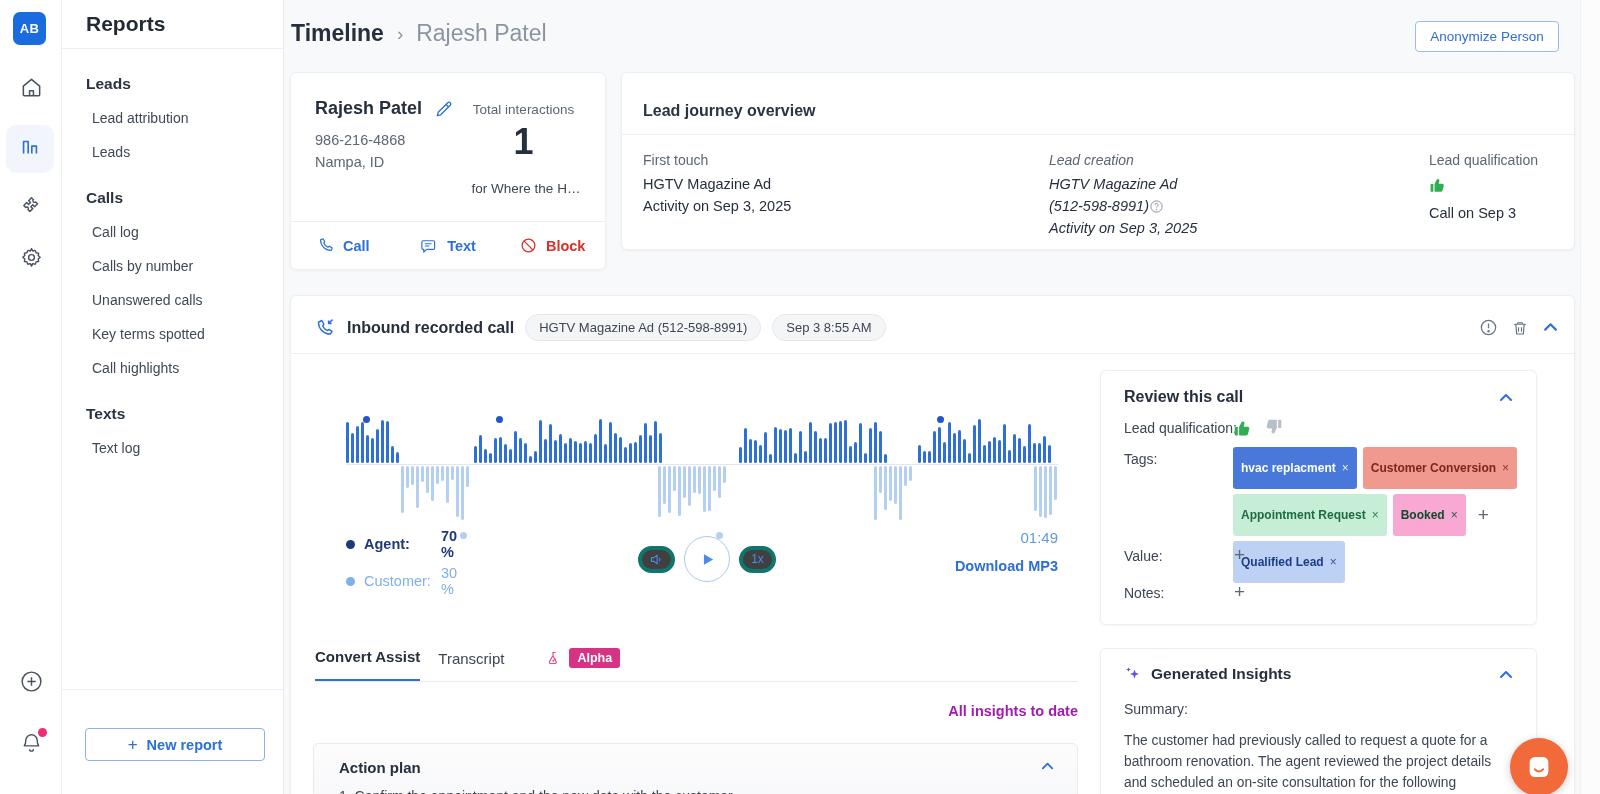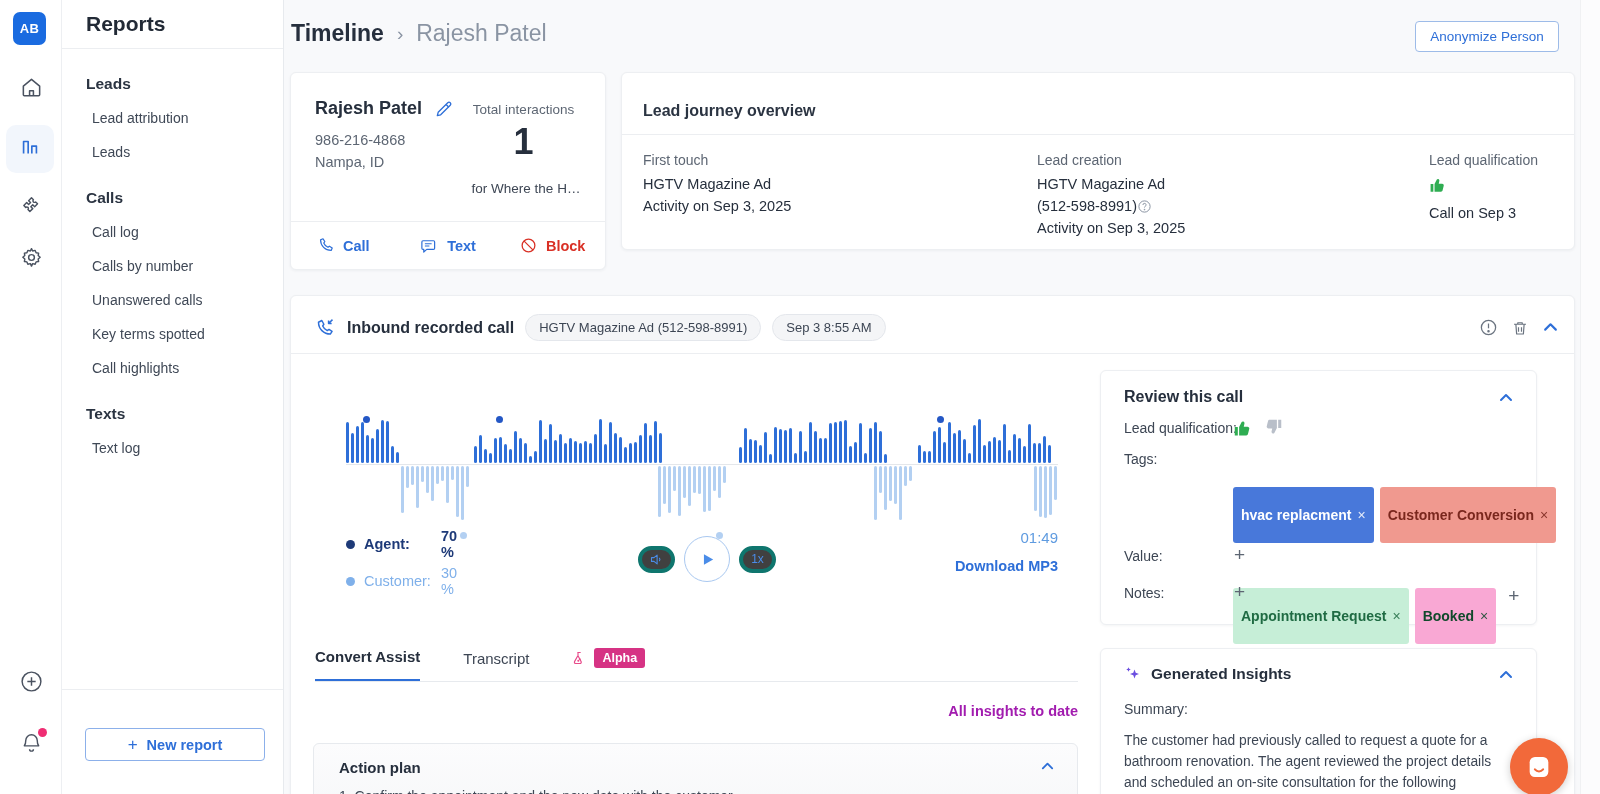--- a/index.html
+++ b/index.html
@@ -84,42 +84,42 @@
   .player { position:absolute; left:347px; top:240px; display:flex; align-items:center; gap:9px; }
   .p-pill { width:37px; height:27px; border:4px solid #0f766e; border-radius:14px; background:#404040; display:flex; align-items:center; justify-content:center; color:#4a8ce8; font-size:12px; cursor:pointer; }
   .p-play { width:46px; height:46px; border:1px solid #a9c8f0; border-radius:50%; background:#fff; display:flex; align-items:center; justify-content:center; cursor:pointer; }
   .duration { position:absolute; top:233px; left:577px; width:190px; text-align:right; font-size:15px; color:#5f9be0; }
   .download { position:absolute; top:262px; left:577px; width:190px; text-align:right; font-size:14.5px; font-weight:600; color:#2e6fd8; cursor:pointer; }
 
   
   .tabs { position:absolute; left:24px; top:352px; display:flex; align-items:center; }
   .tab { font-size:15px; padding-bottom:14px; cursor:pointer; }
   .tab.active { color:#262f3d; font-weight:600; border-bottom:3px solid #2e6fd8; }
-  .tab.inactive { color:#3d4654; font-weight:400; margin-left:43px;text-align:center; }
+  .tab.inactive { color:#3d4654; font-weight:400; margin-left:18px;text-align:center; }
   .alpha-wrap { display:flex; align-items:center; gap:7px; margin-left:42px; padding-bottom:14px; }
   .alpha-badge { background:#d63384; color:#fff; font-size:12.5px; font-weight:600; border-radius:3px; padding:3px 8px; }
   .tabs-border { position:absolute; left:24px; top:385px; width:763px; border-top:1px solid #e7eaee; }
 
   .insights-link { position:absolute; top:407px; left:497px; width:290px; text-align:right; font-size:14.5px; font-weight:600; color:#a21caf; cursor:pointer; }
 
   
   #action-plan { position:absolute; left:22px; top:447px; width:765px; height:90px; border:1px solid #e7eaee; border-radius:6px; background:linear-gradient(#fcfcfd,#f5f6f8); overflow:hidden; }
   .ap-title { position:absolute; left:25px; top:15px; font-size:15px; font-weight:700; color:#262f3d; }
   .ap-chevron { position:absolute; right:22px; top:15px; }
   .ap-body { position:absolute; left:25px; top:44px; font-size:14px; color:#3d4654; width:700px; }
 
   
   #review-panel { left:1100px; top:370px; width:437px; height:255px; z-index:3; }
   .rp-title { position:absolute; left:23px; top:17px; font-size:16px; font-weight:600; color:#262f3d; }
   .rp-chevron { position:absolute; right:22px; top:19px; }
   .rp-label { position:absolute; left:23px; font-size:14px; color:#3d4654; }
   .thumbs { position:absolute; left:132px; top:46px; display:flex; gap:8px; align-items:center; }
   #tag-rows { position:absolute; left:132px; top:76px; display:flex; flex-direction:column; gap:5px; }
   .tag-row { display:flex; gap:6px; align-items:center; }
-  .tag-chip { font-size:14px; font-weight:700; border-radius:3px; padding:20px 8px; white-space:nowrap; cursor:default;margin-top:40px; }
+  .tag-chip { font-size:12px; font-weight:700; border-radius:3px; padding:14px 8px; white-space:nowrap; cursor:default; }
   .tag-x { margin-left:6px; font-weight:400; cursor:pointer; opacity:.85; }
   .tag-add { color:#5d6673; font-size:19px; margin-left:6px; cursor:pointer; line-height:14px; }
   .add-plus { position:absolute; left:133px; font-size:19px; color:#5d6673; cursor:pointer; }
 
   
   #insights-panel { left:1100px; top:648px; width:437px; height:210px; z-index:3; }
   .gi-head { position:absolute; left:23px; top:16px; display:flex; align-items:center; gap:9px; }
   .gi-title { font-size:15.5px; font-weight:600; color:#262f3d; }
   .gi-chevron { position:absolute; right:22px; top:18px; }
   .gi-summary-label { position:absolute; left:23px; top:52px; font-size:14px; color:#3d4654; }
@@ -266,21 +266,21 @@
   <div class="card" id="journey-card">
     <div class="journey-title">Lead journey overview</div>
     <div class="journey-divider"></div>
 
     <div class="j-col" style="left:21px;">
       <div class="j-label">First touch</div>
       <div>HGTV Magazine Ad</div>
       <div>Activity on Sep 3, 2025</div>
     </div>
 
-    <div class="j-col" style="left:415px;">
+    <div class="j-col" style="left:427px;font-style:italic;">
       <div class="j-label">Lead creation</div>
       <div>HGTV Magazine Ad</div>
       <div class="num-row">
         <span>(512-598-8991)</span>
         <svg width="15" height="15" viewBox="0 0 24 24" fill="none" stroke="#8a94a3" stroke-width="1.6">
             <circle cx="12" cy="12" r="9"></circle>
             <path d="M9.5 9.5a2.5 2.5 0 1 1 3.5 2.3c-.8.4-1 .9-1 1.7"></path>
             <circle cx="12" cy="17" r="0.6" fill="#8a94a3"></circle>
           </svg>
       </div>

